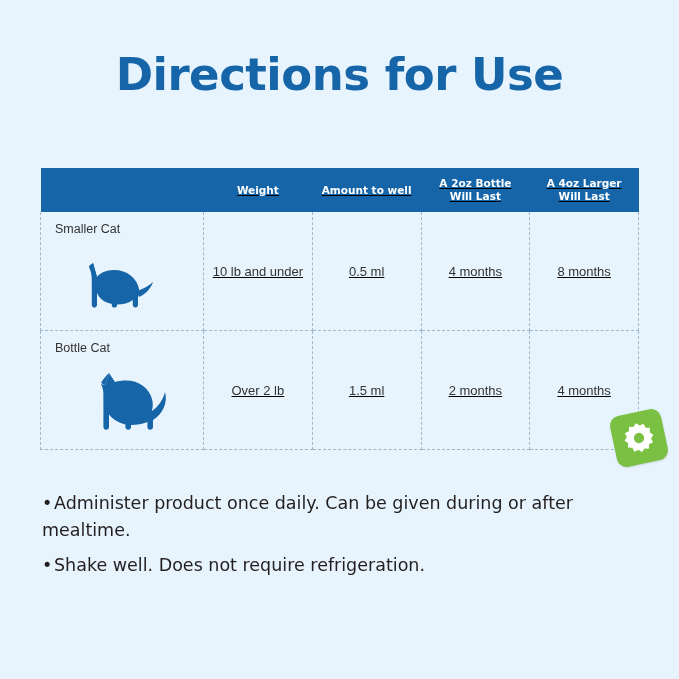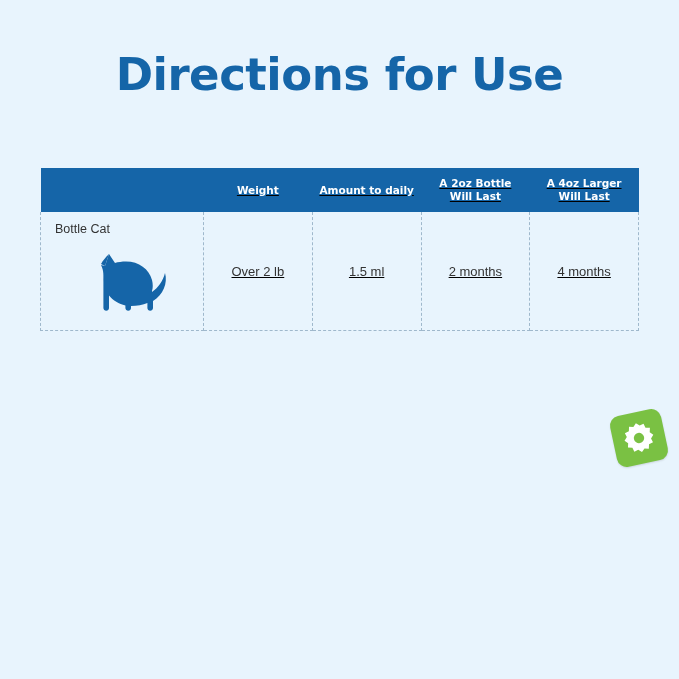--- a/index.html
+++ b/index.html
@@ -142,33 +142,59 @@
 
   <div class="table-wrap">
     <table class="dose">
       <thead>
         <tr>
           <th class="blank-head"></th>
           <th>
             <span>Weight</span>
           </th>
           <th>
-            <span>Amount to daily</span>
+            <span>Amount to well</span>
           </th>
           <th>
             <span>A 2oz Bottle</span><br>
             <span>Will Last</span>
           </th>
           <th>
             <span>A 4oz Larger</span><br>
             <span>Will Last</span>
           </th>
         </tr>
       </thead>
       <tbody>
+        <tr>
+          <td>
+            <span class="cat-label">Smaller Cat</span>
+            <div class="cat-art">
+              <svg width="82" height="56" viewBox="0 0 82 56" aria-hidden="true">
+                <g fill="#1565a8">
+                  <path d="M18,8 L22,22 C25,18 31,15 39,15 C52,15 62,23 64,34 C64.5,37 64,40 63,42 L63,50 C63,51.5 61.8,52.5 60.4,52.5 C59,52.5 57.8,51.5 57.8,50 L57.8,45 C54,48 48,49.5 42,49.5 L42,50.2 C42,51.6 40.8,52.6 39.4,52.6 C38,52.6 36.8,51.6 36.8,50.2 L36.8,49 C30,47.6 24.5,43.8 22,38 L22,50 C22,51.5 20.8,52.6 19.4,52.6 C18,52.6 16.8,51.5 16.8,50 L16.8,30 C16.8,24 17,18 14,12 Z"></path>
+                  <path d="M14,11 L18,8 L22,22 C19,20 16,16 14,11 Z"></path>
+                  <path d="M62,36 C68,34 74,31 78,27 C76,33 71,39 64,42 Z"></path>
+                </g>
+              </svg>
+            </div>
+          </td>
+          <td>
+              <span class="cell-val">10 lb and under</span>
+            </td>
+          <td>
+              <span class="cell-val">0.5 ml</span>
+            </td>
+          <td>
+              <span class="cell-val">4 months</span>
+            </td>
+          <td>
+              <span class="cell-val">8 months</span>
+            </td>
+        </tr>
         <tr>
           <td>
             <span class="cat-label">Bottle Cat</span>
             <div class="cat-art">
               <svg width="96" height="62" viewBox="0 0 96 62" aria-hidden="true">
                 <g fill="#1565a8">
                   <path d="M30,14 L34,2 L40,11 C43,10 47,9.5 51,9.5 C64,9.5 74,17 77,28 C78,32 78,36 77,39 L77,40 C83,36 88,29 90,21 C93,31 88,43 78,49 L78,56 C78,57.6 76.7,58.8 75.2,58.8 C73.6,58.8 72.4,57.6 72.4,56 L72.4,51 C68,53 62,54 56,54 L56,56 C56,57.6 54.8,58.8 53.2,58.8 C51.7,58.8 50.4,57.6 50.4,56 L50.4,53.4 C44,52 38,48.6 34,43.6 L34,56 C34,57.6 32.8,58.8 31.2,58.8 C29.7,58.8 28.4,57.6 28.4,56 L28.4,30 C28.4,23 29,19 26,13 Z"></path>
                   <path d="M26,12 L30,14 L34,2 C31,5 28,8 26,12 Z"></path>
                 </g>
               </svg>
@@ -194,15 +220,21 @@
   <div class="badge">
     <svg width="34" height="34" viewBox="0 0 34 34" aria-hidden="true">
       <g fill="#ffffff">
         <path d="M17,2 l3.2,3.0 4.2,-1.1 1.1,4.3 4.3,1.1 -1.1,4.2 3.0,3.2 -3.0,3.2 1.1,4.2 -4.3,1.1 -1.1,4.3 -4.2,-1.1 -3.2,3.0 -3.2,-3.0 -4.2,1.1 -1.1,-4.3 -4.3,-1.1 1.1,-4.2 -3.0,-3.2 3.0,-3.2 -1.1,-4.2 4.3,-1.1 1.1,-4.3 4.2,1.1z"></path>
       </g>
       <circle cx="17" cy="17" r="5.2" fill="#7ac143"></circle>
     </svg>
   </div>
 
   <div class="bullets">
+    <div class="bullet">
+      <span class="dot">•</span><span>Administer product once daily. Can be given during or after mealtime.</span>
+    </div>
+    <div class="bullet">
+      <span class="dot">•</span><span>Shake well. Does not require refrigeration.</span>
+    </div>
   </div>
 
 </div>
 
 </body></html>

